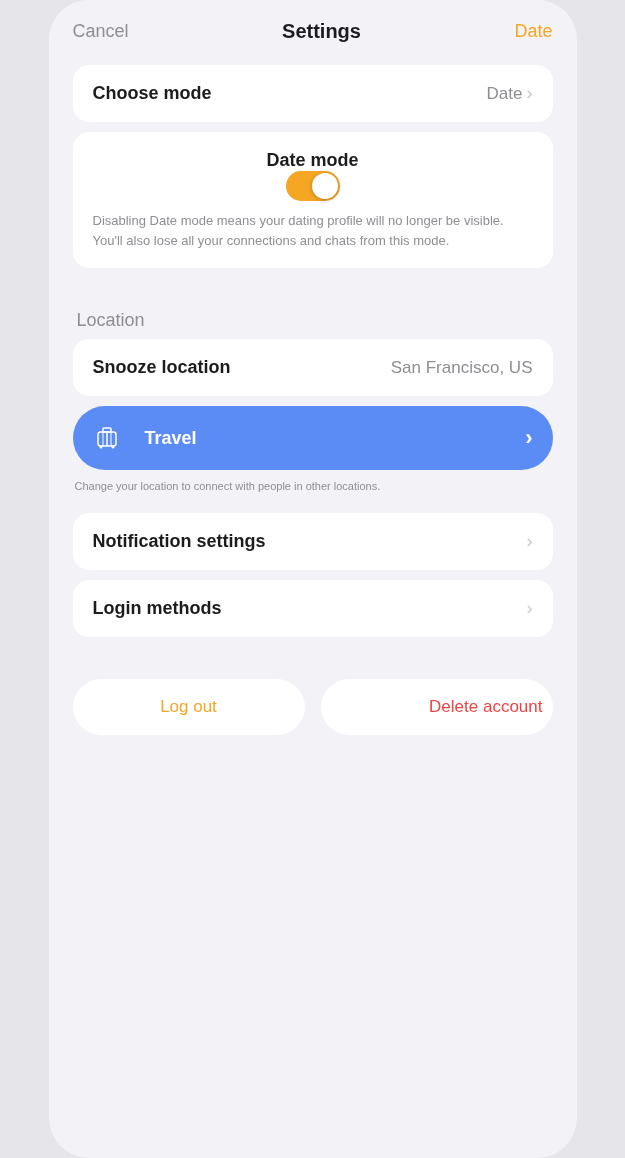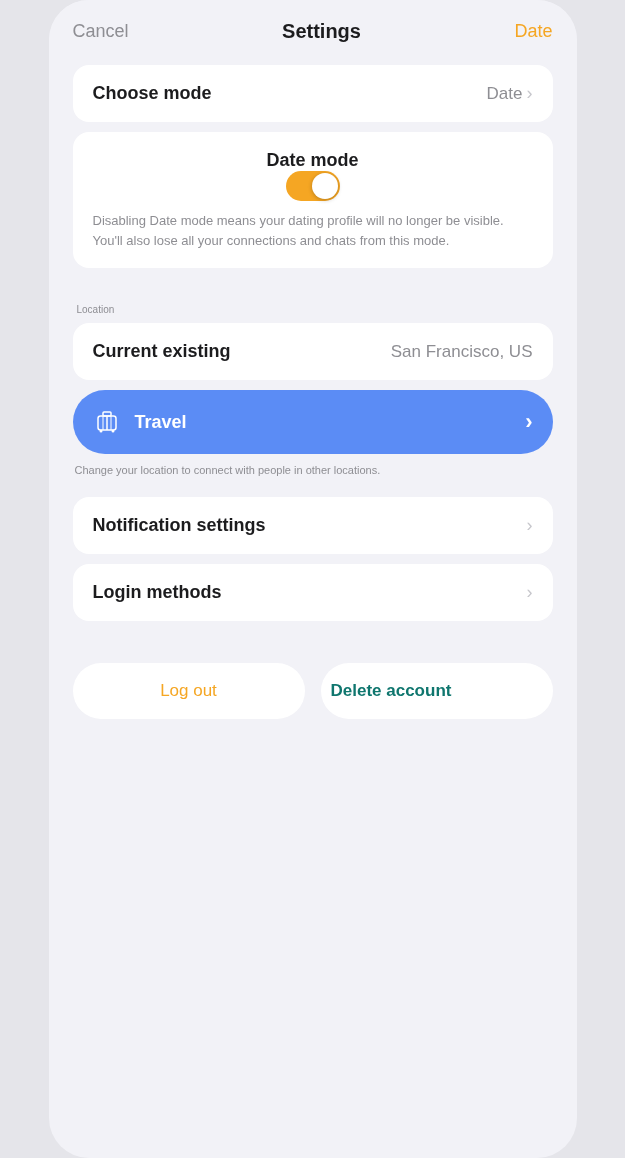--- a/index.html
+++ b/index.html
@@ -146,43 +146,43 @@
 
     .card-description {
       font-size: 13px;
       color: #8e8e93;
       margin-top: 10px;
       line-height: 1.5;
     }
 
     
     .section-label {
-      font-size: 10px;
-      color: #8e8e93;
-      margin: 14px 4px 8px;
+      font-size: 18px;
+      color: #8e8e93;
+      margin: 20px 4px 8px;
     }
 
     
     .travel-btn {
       background: #5b8cf5;
       border-radius: 50px;
       padding: 18px 20px;
       display: flex;
       align-items: center;
       justify-content: space-between;
       cursor: pointer;
       margin-bottom: 8px;
       border: none;
       width: 100%;
     }
 
     .travel-btn-left {
       display: flex;
       align-items: center;
-      gap: 14px;
+      gap: 24px;
     }
 
     .travel-icon {
       width: 28px;
       height: 28px;
       display: flex;
       align-items: center;
       justify-content: center;
     }
 
@@ -224,24 +224,24 @@
       color: #f5a623;
       border: none;
       cursor: pointer;
     }
 
     .btn-delete {
       flex: 1;
       background: #ffffff;
       border-radius: 50px;
       padding: 18px 10px;
-      text-align: left;
+      text-align: right;
       font-size: 17px;
-      font-weight: 700;
-      color: #0f766e;
+      font-weight: 400;
+      color: #ef4444;
       border: none;
       cursor: pointer;
     }
 
     
     .spacer {
       height: 12px;
     }
   </style>
 </head>
@@ -278,21 +278,21 @@
       <p class="card-description">Disabling Date mode means your dating profile will no longer be visible. You'll also lose all your connections and chats from this mode.</p>
     </div>
 
     <div class="spacer"></div>
 
 
     <div class="section-label">Location</div>
 
     <div class="card">
       <div class="card-row">
-        <span class="card-label">Current existing</span>
+        <span class="card-label">Snooze location</span>
         <span class="card-value">San Francisco, US</span>
       </div>
     </div>
 
     <button class="travel-btn">
       <div class="travel-btn-left">
         <div class="travel-icon">
 
           <svg width="24" height="24" viewBox="0 0 24 24" fill="white" xmlns="http://www.w3.org/2000/svg">
             <rect x="8" y="2" width="8" height="4" rx="1" stroke="white" stroke-width="1.5" fill="none"></rect>

